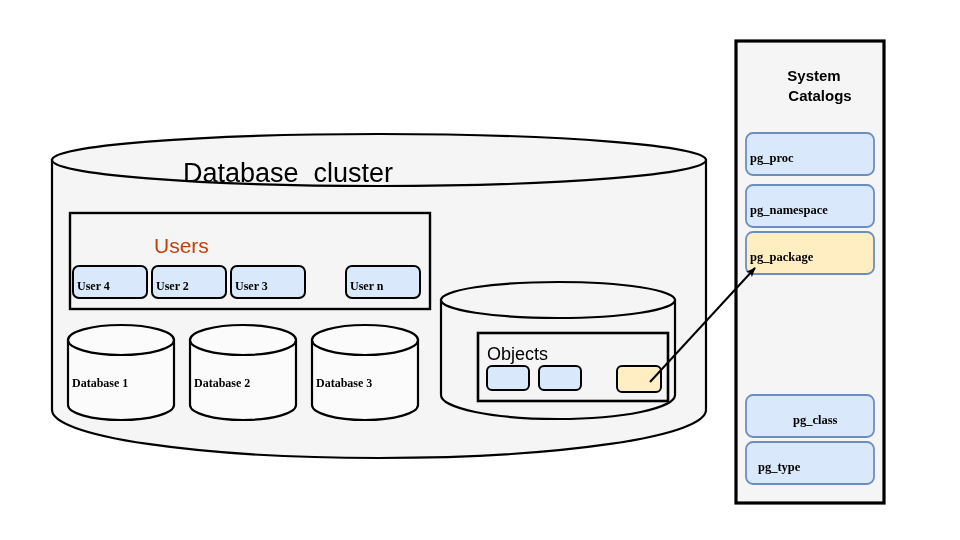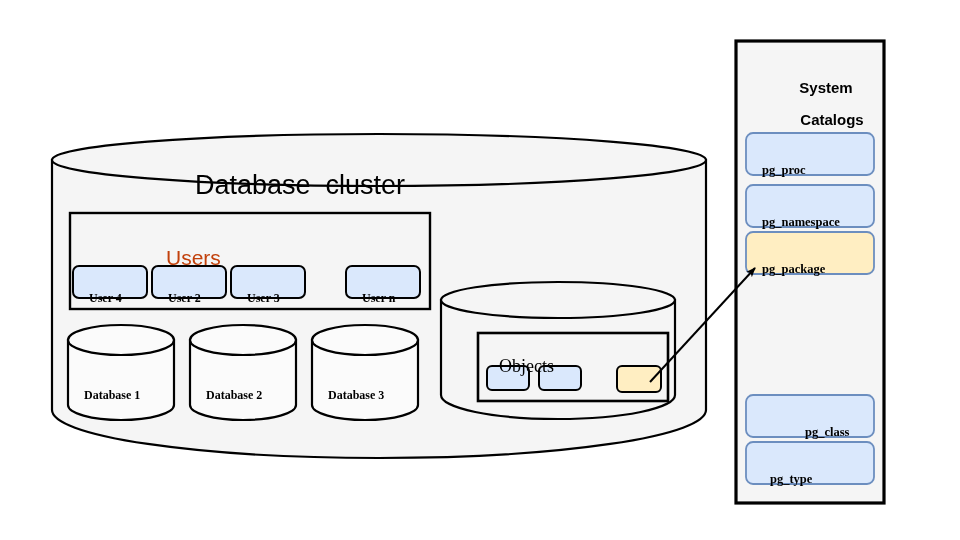--- a/index.html
+++ b/index.html
@@ -7,30 +7,30 @@
     width:960px;height:540px;
     background:#ffffff;
     font-family:"Liberation Sans", sans-serif;
     overflow:hidden;
     position:relative;
   }
   #stage{position:absolute;left:0;top:0;width:960px;height:540px;}
   svg#diagram{position:absolute;left:0;top:0;width:960px;height:540px;}
 
   
-  .lbl{position:absolute;margin:16px;padding:0;white-space:pre;}
+  .lbl{position:absolute;margin:4px;padding:0;white-space:pre;}
   .title-cluster{
     font-size:27px;color:#000;font-family:"Liberation Sans",sans-serif;
     letter-spacing:0px;
   }
   .title-users{
     font-size:21px;color:#c2410c;font-family:"Liberation Sans",sans-serif;
   }
   .title-objects{
-    font-size:18px;color:#000;font-family:Liberation Serif, serif;
+    font-size:18px;color:#000;font-family:Liberation Sans, sans-serif;
   }
   .panel-title{
     font-size:15px;color:#000;font-weight:bold;
     font-family:"Liberation Sans",sans-serif;line-height:20px;text-align:center;
   }
   .chip-text{
     font-size:12px;color:#000;font-weight:bold;
     font-family:"Liberation Serif",serif;
   }
   .db-text{
@@ -143,21 +143,21 @@
   <div class="lbl chip-text ctr" style="left:231px;top:275px;width:74px;">User 3</div>
   <div class="lbl chip-text ctr" style="left:346px;top:275px;width:74px;">User n</div>
 
   <div class="lbl db-text ctr" style="left:68px;top:372px;width:126px;">Database 1</div>
   <div class="lbl db-text ctr" style="left:190px;top:372px;width:106px;">Database 2</div>
   <div class="lbl db-text ctr" style="left:312px;top:372px;width:106px;">Database 3</div>
 
   <div class="lbl title-objects ctr" style="left:483px;top:340px;width:180px;">Objects</div>
 
   <div class="lbl panel-title" style="left:736px;top:62px;width:148px;">System</div>
-  <div class="lbl panel-title" style="left:736px;top:94px;width:160px;">Catalogs</div>
+  <div class="lbl panel-title" style="left:736px;top:82px;width:160px;">Catalogs</div>
 
   <div class="lbl cat-text ctr" style="left:746px;top:147px;width:129px;">pg_proc</div>
   <div class="lbl cat-text ctr" style="left:746px;top:199px;width:128px;">pg_namespace</div>
   <div class="lbl cat-text ctr" style="left:746px;top:246px;width:114px;">pg_package</div>
   <div class="lbl cat-text ctr" style="left:746px;top:409px;width:128px;padding-left:43px;">pg_class</div>
   <div class="lbl cat-text ctr" style="left:746px;top:456px;width:144px;padding-left:8px;">pg_type</div>
 
 </div>
 
 </body></html>

